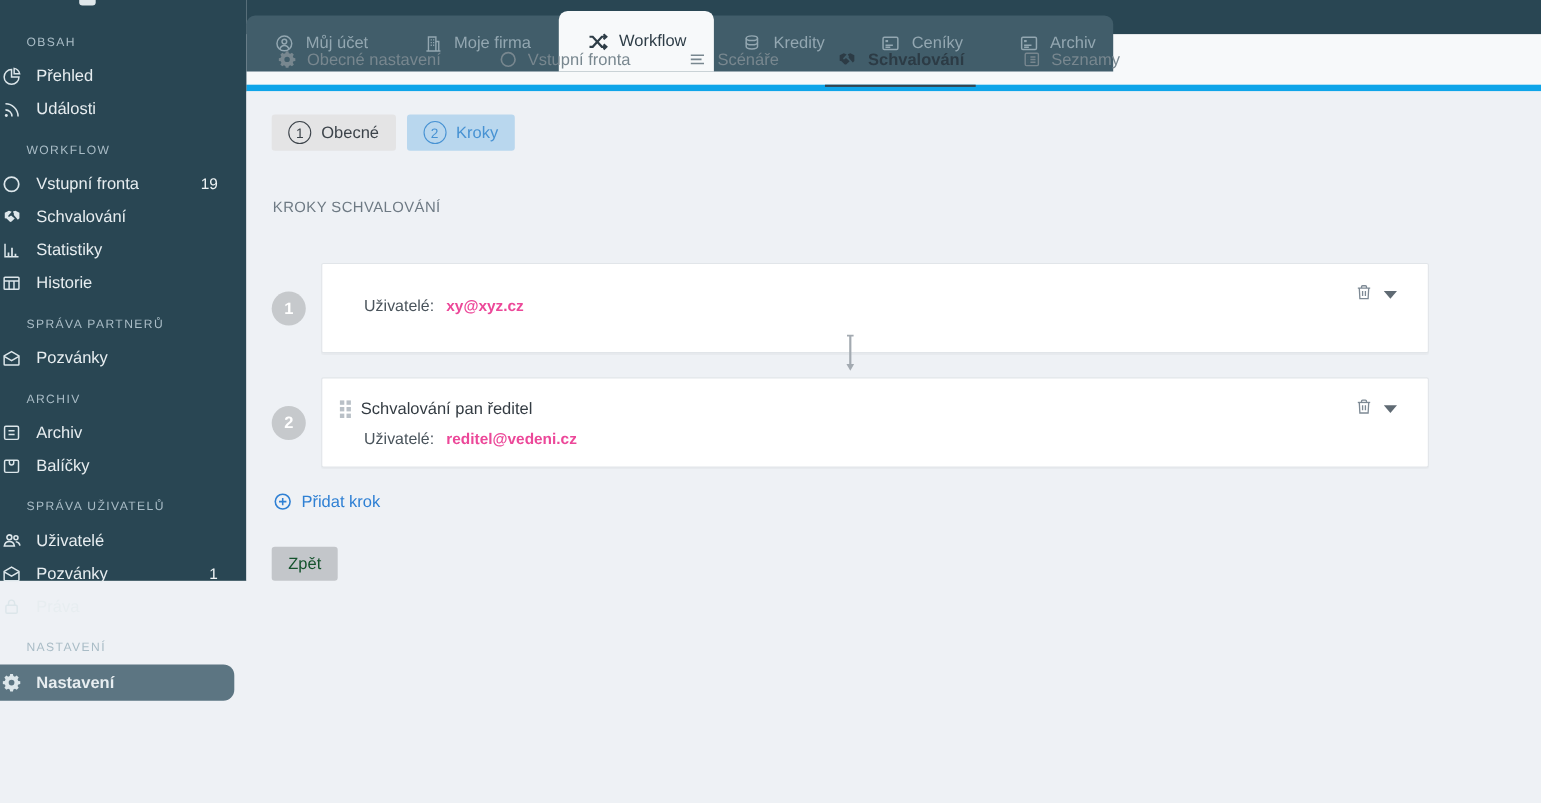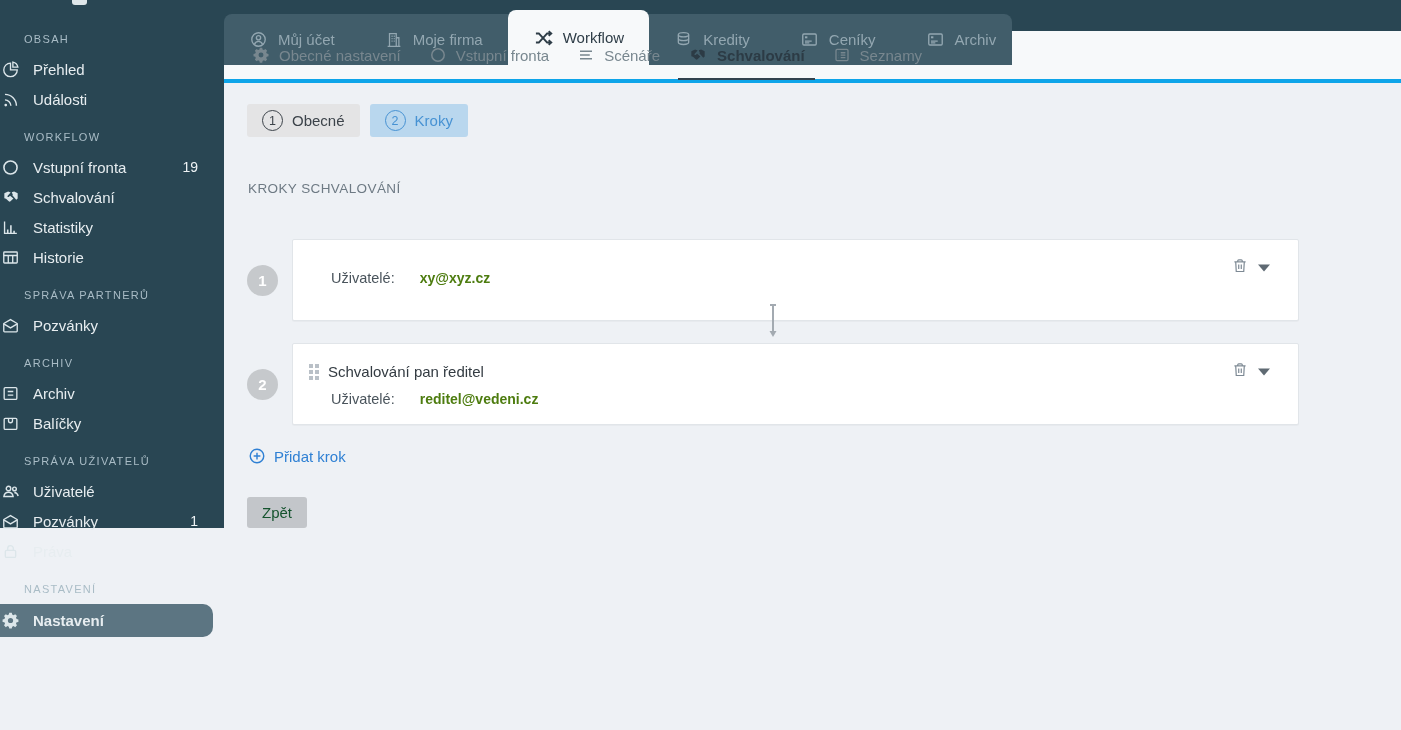--- a/index.html
+++ b/index.html
@@ -33,22 +33,22 @@
   .topbar { height:65px; background:#294653; position:relative; }
   .tabstrip { position:absolute; left:0; top:14px; height:51px; width:788px;
               background:#415d6a; border-radius:8px 8px 0 0;
               display:flex; align-items:flex-end; }
   .ttab { height:51px; display:flex; align-items:center; gap:10px; padding:0 25px;
           color:#93a7b1; font-size:15px; cursor:pointer; white-space:nowrap; }
   .ttab .ticon { display:flex; align-items:center; }
   .ttab.active { height:55px; background:#f7f9fa; border-radius:8px 8px 0 0;
                  color:#2e3d47; }
 
-  .subtabs { height:52px; background:#f7f9fa; border-bottom:4px solid #0ea5e9;
-             display:flex; align-items:center; padding-left:24px; gap:20px; flex-shrink:0; }
+  .subtabs { height:52px; background:#f7f9fa; border-bottom:6px solid #0ea5e9;
+             display:flex; align-items:center; padding-left:24px; gap:44px; flex-shrink:0; }
   .stab { display:flex; align-items:center; gap:9px; color:#78878f; font-size:15px;
           height:52px; cursor:pointer; position:relative; padding:0 4px; white-space:nowrap; }
   .stab .ticon { display:flex; align-items:center; }
   .stab.active { color:#2c3b45; font-weight:700; }
   .stab.active::after { content:""; position:absolute; left:-6px; right:-6px;
                         bottom:1px; height:2px; background:#33434e; }
 
   .content { flex:1; background:#eef1f5; position:relative; padding:21px 0 0 23px; }
 
   .wizard { display:flex; gap:10px; }
@@ -75,21 +75,21 @@
   .draghandle { display:grid; grid-template-columns:repeat(2,4px); grid-auto-rows:4px;
                 gap:2px; cursor:grab; }
   .draghandle i { background:#b9c0c7; display:block; }
   .cardtitle { font-size:15px; color:#333b42; }
   .cardactions { position:absolute; right:28px; top:17px; display:flex;
                  align-items:center; gap:9px; color:#7d8994; }
   .trashbtn, .caretbtn { display:flex; align-items:center; cursor:pointer; background:none;
                          border:none; padding:0; color:#7d8994; }
   .caretbtn { color:#5f6a73; }
   .cardusers { margin:11px 0 0 22px; font-size:14.5px; color:#4a545c; }
-  .uemail { font-weight:700; color:#4d7c0f; margin-left:21px; font-size:14px; }
+  .uemail { font-weight:700; color:#ec4899; margin-left:7px; font-size:14px; }
 
   .addstep { display:flex; align-items:center; gap:8px; color:#2f80d4; font-size:15px;
              margin:3px 0 0 1px; cursor:pointer; width:max-content; }
   .addstep .ticon { display:flex; align-items:center; color:#2f80d4; }
 
   .backbtn { margin:32px 8px 0 0; background:#c3c6ca; color:#14532d; border:none;
              font-size:15px; padding:7px 15px; border-radius:3px;
              font-family:inherit; cursor:default; }
 
   .dropcursor { position:absolute; left:543px; top:221px; width:12px; height:36px;

